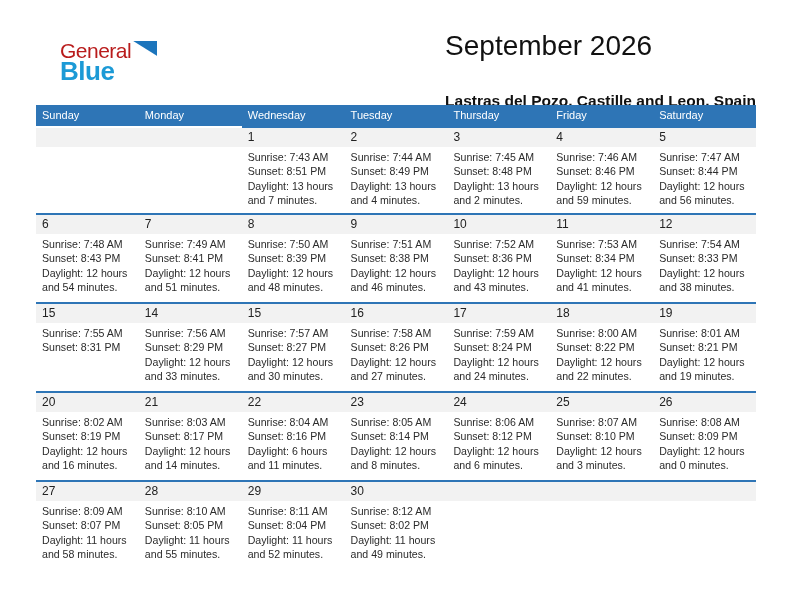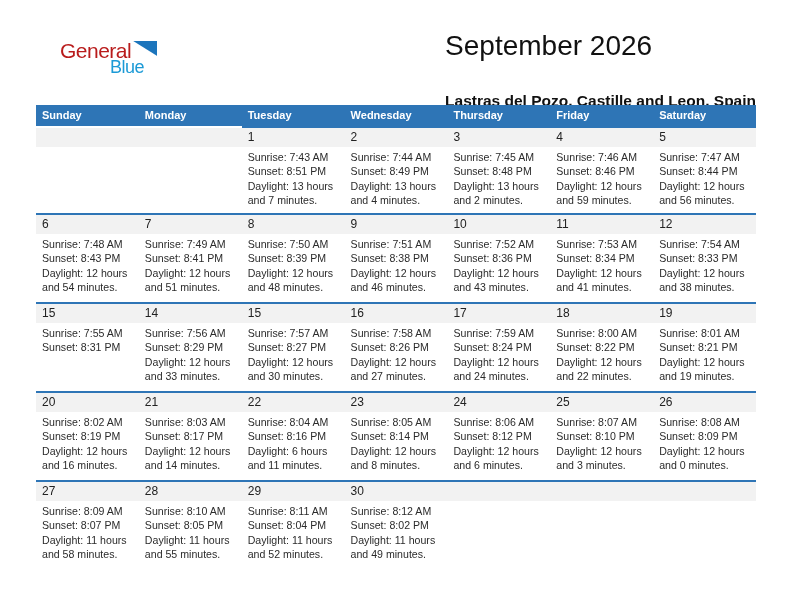--- a/index.html
+++ b/index.html
@@ -23,31 +23,31 @@
   .logo-line1{display:flex;align-items:flex-start;}
   .logo-general{
     font-size:21px;font-weight:500;color:#b91c1c;letter-spacing:-0.5px;margin-left:24px;
   }
   .logo-tri{
     width:24px;height:15px;margin-left:2px;margin-top:1px;
     background:var(--tri-blue);
     clip-path:polygon(0 0,100% 0,100% 100%);
   }
   .logo-blue{
-    font-size:18px;font-weight:400;color:var(--logo-blue);
-    letter-spacing:-0.5px;margin-left:74px;margin-top:-3px;
+    font-size:26px;font-weight:700;color:var(--logo-blue);
+    letter-spacing:-0.5px;margin-left:24px;margin-top:-3px;
   }
   
   .title-block{position:absolute;right:36px;top:30px;}
   .page-title{font-size:28px;font-weight:400;color:#111;}
   .page-subtitle{font-size:15.5px;font-weight:700;color:#111;margin-top:30px;}
   
   .calendar{position:absolute;left:36px;top:105px;width:720px;}
   .weekday-header{
-    display:flex;background:var(--blue);height:21px;font-weight:bold;
+    display:flex;background:var(--blue);height:21px;
   }
   .weekday-header .wd{
     flex:1 1 0;color:#ffffff;font-size:11px;line-height:21px;
     padding-left:6px;white-space:nowrap;overflow:hidden;
   }
   .week-row{display:flex;height:89px;}
   .week-row:first-child{height:87px;}
   .day-cell{
     flex:1 1 0;min-width:0;border-top:2px solid transparent;
     display:flex;flex-direction:column;
@@ -75,22 +75,22 @@
 
 <div class="title-block">
   <div class="page-title">September 2026</div>
   <div class="page-subtitle">Lastras del Pozo, Castille and Leon, Spain</div>
 </div>
 
 <div class="calendar">
   <div class="weekday-header">
     <div class="wd">Sunday</div>
     <div class="wd">Monday</div>
+    <div class="wd">Wednesday</div>
     <div class="wd">Tuesday</div>
-    <div class="wd">Wednesday</div>
     <div class="wd">Thursday</div>
     <div class="wd">Friday</div>
     <div class="wd">Saturday</div>
   </div>
   <div id="calendar-grid">
       <div class="week-row first">
         <div class="day-cell">
           <div class="day-num"></div>
         </div>
         <div class="day-cell">

